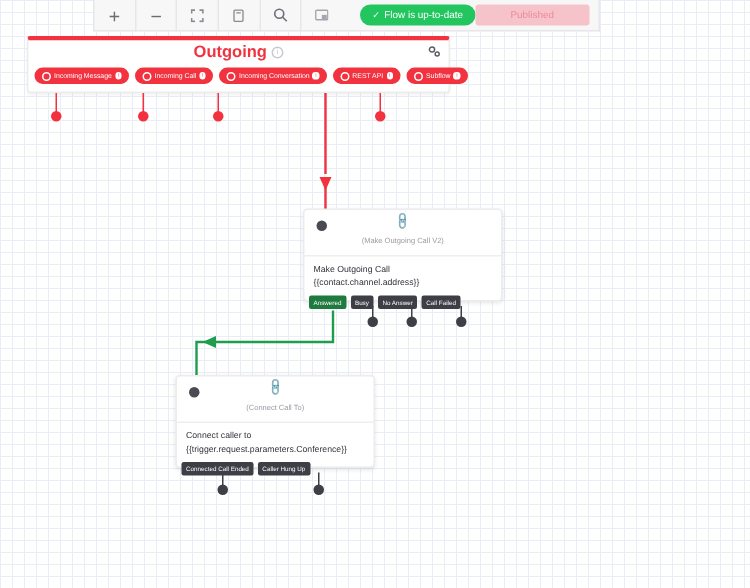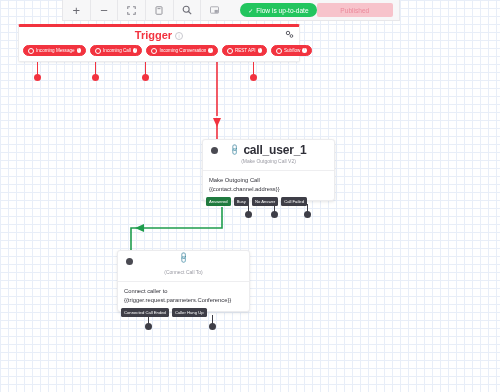--- a/index.html
+++ b/index.html
@@ -342,21 +342,21 @@
       <span class="status-check">✓</span>
       <span>Flow is up-to-date</span>
     </div>
     <div class="published-btn">
       <span>Published</span>
     </div>
   </div>
 
   <div id="trigger-panel">
     <div id="trigger-title">
-      <span>Trigger</span><span class="info-dot">i</span>
+      <span>Outgoing</span><span class="info-dot">i</span>
     </div>
     <div id="trigger-settings">
       <svg width="9" height="9" viewBox="0 0 12 12" fill="#5a5a63">
         <circle cx="4" cy="4" r="2.3" fill="none" stroke="#5a5a63" stroke-width="1.3"></circle>
         <circle cx="8.6" cy="8" r="1.8" fill="none" stroke="#5a5a63" stroke-width="1.3"></circle>
       </svg>
     </div>
     <div id="trigger-pills">
       <div class="pill">
         <span class="pill-circle"></span>
@@ -393,21 +393,20 @@
   <div class="out-stem" style="left:145px; top:62px; height:13px; background:#f2333f;"></div>
   <div class="trig-dot" style="left:142px; top:74px;"></div>
   <div class="out-stem" style="left:253px; top:62px; height:13px; background:#f2333f;"></div>
   <div class="trig-dot" style="left:250px; top:74px;"></div>
 
   <div class="node" style="left:202px; top:139px; width:133px; height:62px;">
     <div class="node-head">
       <div class="node-handle-dot"></div>
       <div class="node-title-row">
         <span class="node-link-icon">🔗</span>
-        <span class="node-title">call_user_1</span>
       </div>
       <div class="node-subtitle">(Make Outgoing Call V2)</div>
     </div>
     <div class="node-body">
       <div>Make Outgoing Call</div>
       <div>{{contact.channel.address}}</div>
     </div>
     <div class="node-chips">
       <div class="chip green">Answered</div>
       <div class="chip grey">Busy</div>

